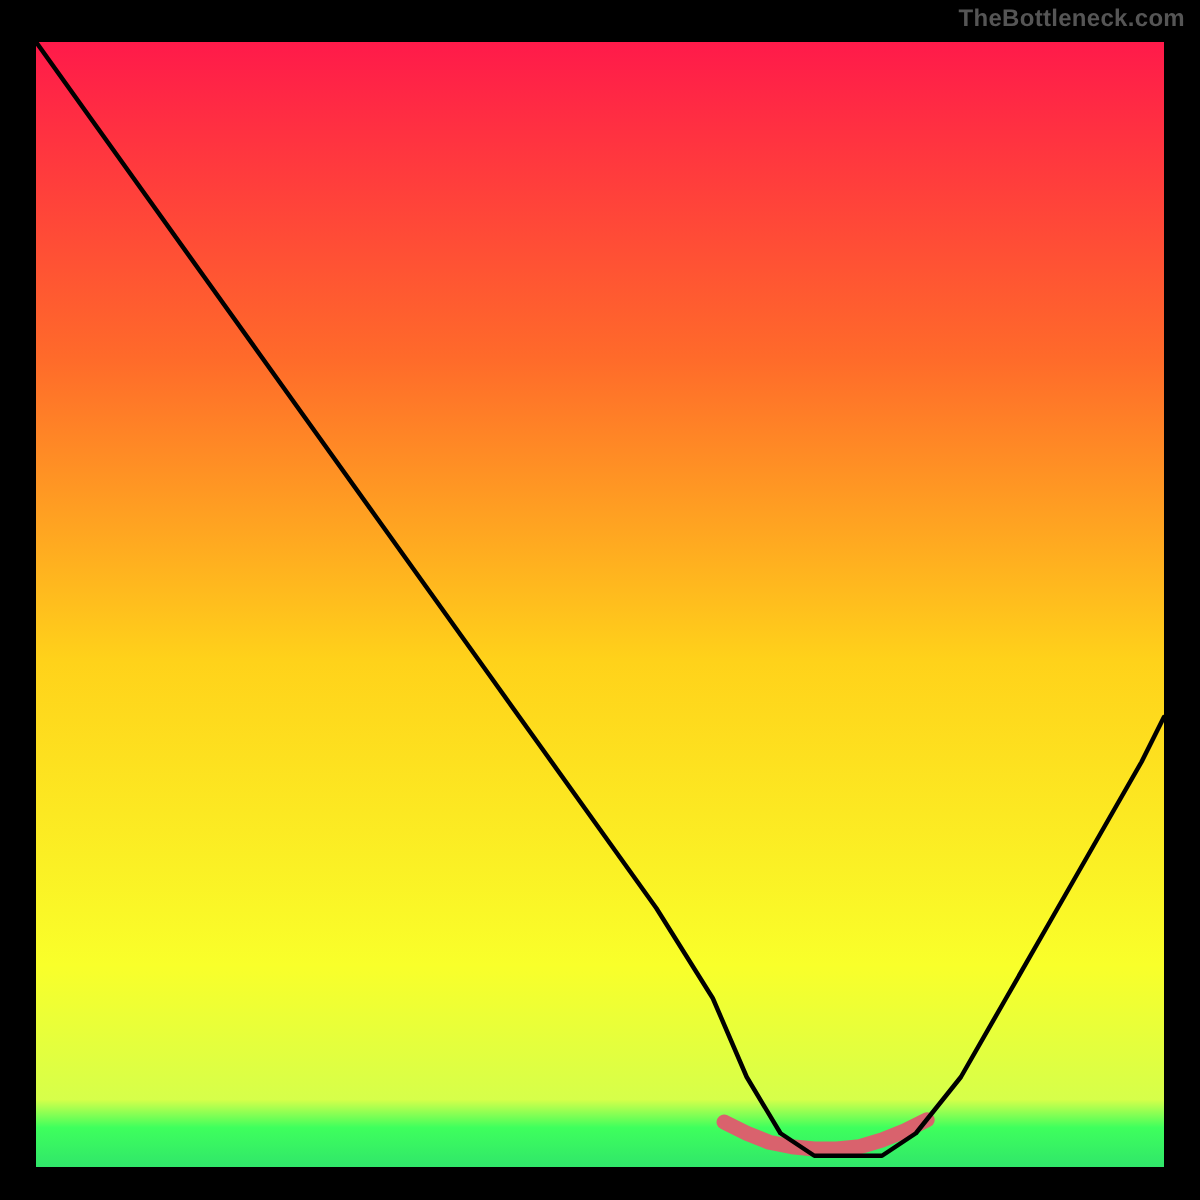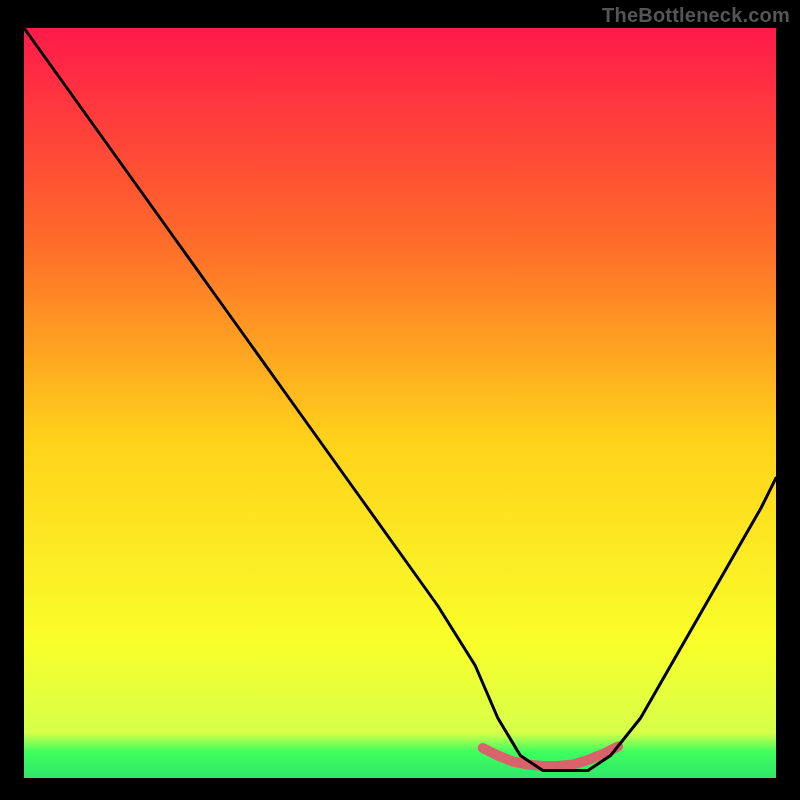--- a/index.html
+++ b/index.html
@@ -17,21 +17,21 @@
     top: 0;
     width: 800px;
     height: 800px;
     background: #000;
   }
   .watermark {
     position: absolute;
     top: 4px;
     right: 10px;
     color: #555;
-    font-size: 20px;
+    font-size: 16px;
     font-weight: bold;
     letter-spacing: 0.2px;
   }
   .plot {
     position: absolute;
     left: 24px;
     top: 28px;
     width: 752px;
     height: 750px;
   }

